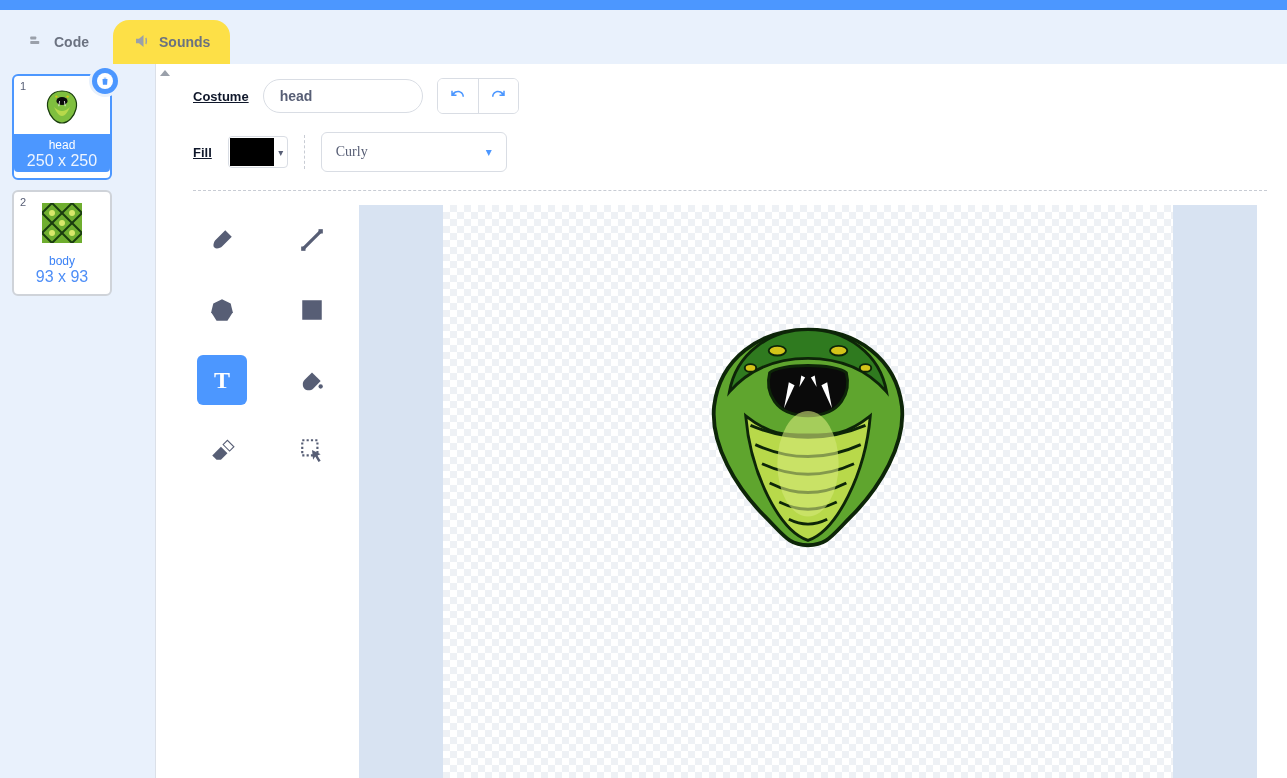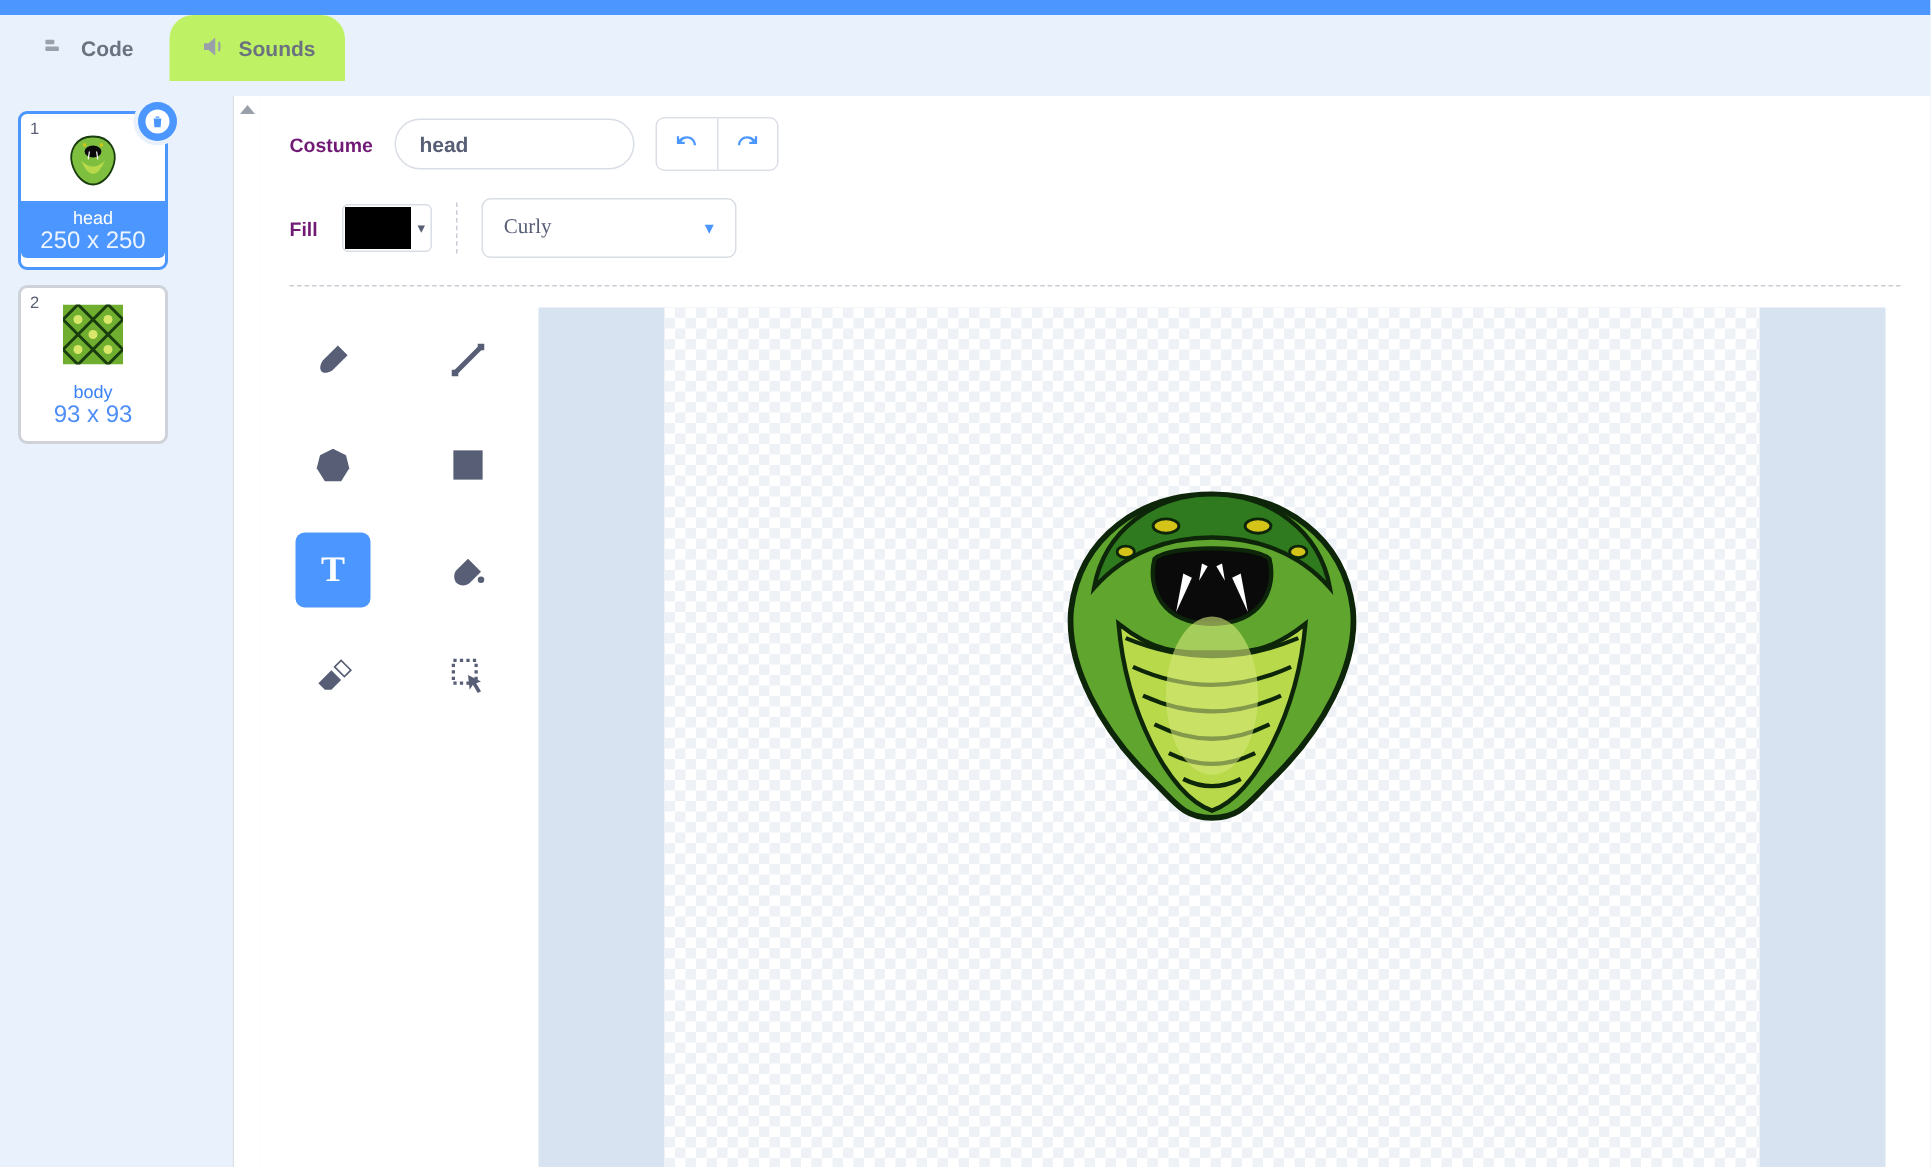--- a/index.html
+++ b/index.html
@@ -1,27 +1,27 @@
 <!DOCTYPE html>
 <html><head>
 <meta charset="utf-8">
 <style>
   * { box-sizing: border-box; margin: 0; padding: 0; font-family: "Helvetica Neue", Arial, sans-serif; }
   html, body { width: 1287px; height: 778px; overflow: hidden; background: #e9f1fc; }
 
   .top-bar { height: 10px; background: #4c97ff; }
 
-  .tabs { display: flex; align-items: flex-start; padding: 0 0 0 8px; height: 54px; background: #e9f1fc; }
+  .tabs { display: flex; align-items: flex-end; padding: 0 0 0 8px; height: 54px; background: #e9f1fc; }
   .tab {
     display: flex; align-items: center; gap: 8px;
     padding: 12px 20px;
     color: #6b7280; font-size: 14px; font-weight: 600;
     border-radius: 16px 16px 0 0;
     cursor: pointer;
-    background: #bef264;
+    background: #fde047;
     margin-right: 4px;
     height: 44px;
   }
   .tab.code { background: transparent; }
   .tab.active { background: #fff; color: #4c97ff; }
   .tab svg { width: 18px; height: 18px; }
 
   .workspace { display: flex; height: calc(100% - 64px); background: #e9f1fc; }
 
   .sidebar { width: 155px; background: #e9f1fc; padding: 10px 12px; display: flex; flex-direction: column; gap: 10px; }
@@ -54,40 +54,40 @@
   }
   .delete-badge .inner { width: 16px; height: 16px; border-radius: 50%; background: #fff; display:flex;align-items:center;justify-content:center; }
   .delete-badge svg { width: 10px; height: 10px; fill: #4c97ff; }
 
   .divider-col { width: 18px; background: #fff; display:flex; justify-content:center; padding-top:6px; border-left:1px solid #dbe0e8;}
   .divider-col .tri { width:0;height:0;border-left:5px solid transparent;border-right:5px solid transparent;border-bottom:6px solid #9aa0aa; cursor:pointer;}
 
   .editor { flex: 1; background: #fff; display: flex; flex-direction: column; padding: 14px 20px 0 20px; }
 
   .row1 { display: flex; align-items: center; gap: 14px; margin-bottom: 18px; }
-  .lbl { font-size: 13px; color: #701a75; font-weight: 600; }
+  .lbl { font-size: 13px; color: #0f172a; font-weight: 600; text-decoration: underline; }
   .name-input {
     border: 1px solid #d9dde4; border-radius: 18px; padding: 8px 16px;
     font-size: 14px; color: #575e75; width: 160px; outline: none; font-weight:600;
   }
   .ur { display: flex; border: 1px solid #d9dde4; border-radius: 6px; overflow: hidden; }
   .ur button { width: 40px; height: 34px; border: none; background: #fff; cursor: pointer; display:flex;align-items:center;justify-content:center;}
   .ur button + button { border-left: 1px solid #d9dde4; }
   .ur svg { width: 18px; height: 18px; fill: #4c97ff; }
 
   .row2 { display: flex; align-items: center; gap: 16px; margin-bottom: 14px; }
   .fill-swatch {
     width: 60px; height: 32px; border: 1px solid #d9dde4; border-radius: 4px;
     display: flex; align-items: center; cursor: pointer;
   }
   .fill-swatch .color { width: 44px; height: 28px; background: #000; margin:1px; }
   .fill-swatch .caret { flex:1; text-align:center; color:#575e75; font-size:10px;}
   .vsep { width:1px; height: 34px; border-left:1px dashed #c8ccd4; }
   .font-select {
-    width: 170px; height: 40px; border: 1px solid #d9dde4; border-radius: 6px;
+    width: 186px; height: 40px; border: 1px solid #d9dde4; border-radius: 6px;
     display: flex; align-items: center; justify-content: space-between;
     padding: 0 14px; cursor: pointer; font-family: cursive; color:#575e75; font-size:14px;
   }
   .font-select .caret { color:#4c97ff; font-size:12px; }
 
   .hsep { border: none; border-top: 1px dashed #c8ccd4; margin: 4px 0 14px 0; }
 
   .canvas-area { display: flex; flex: 1; gap: 18px; }
 
   .tools { display: grid; grid-template-columns: 50px 50px; grid-auto-rows: 60px; gap: 10px 40px; padding: 10px 4px; }

